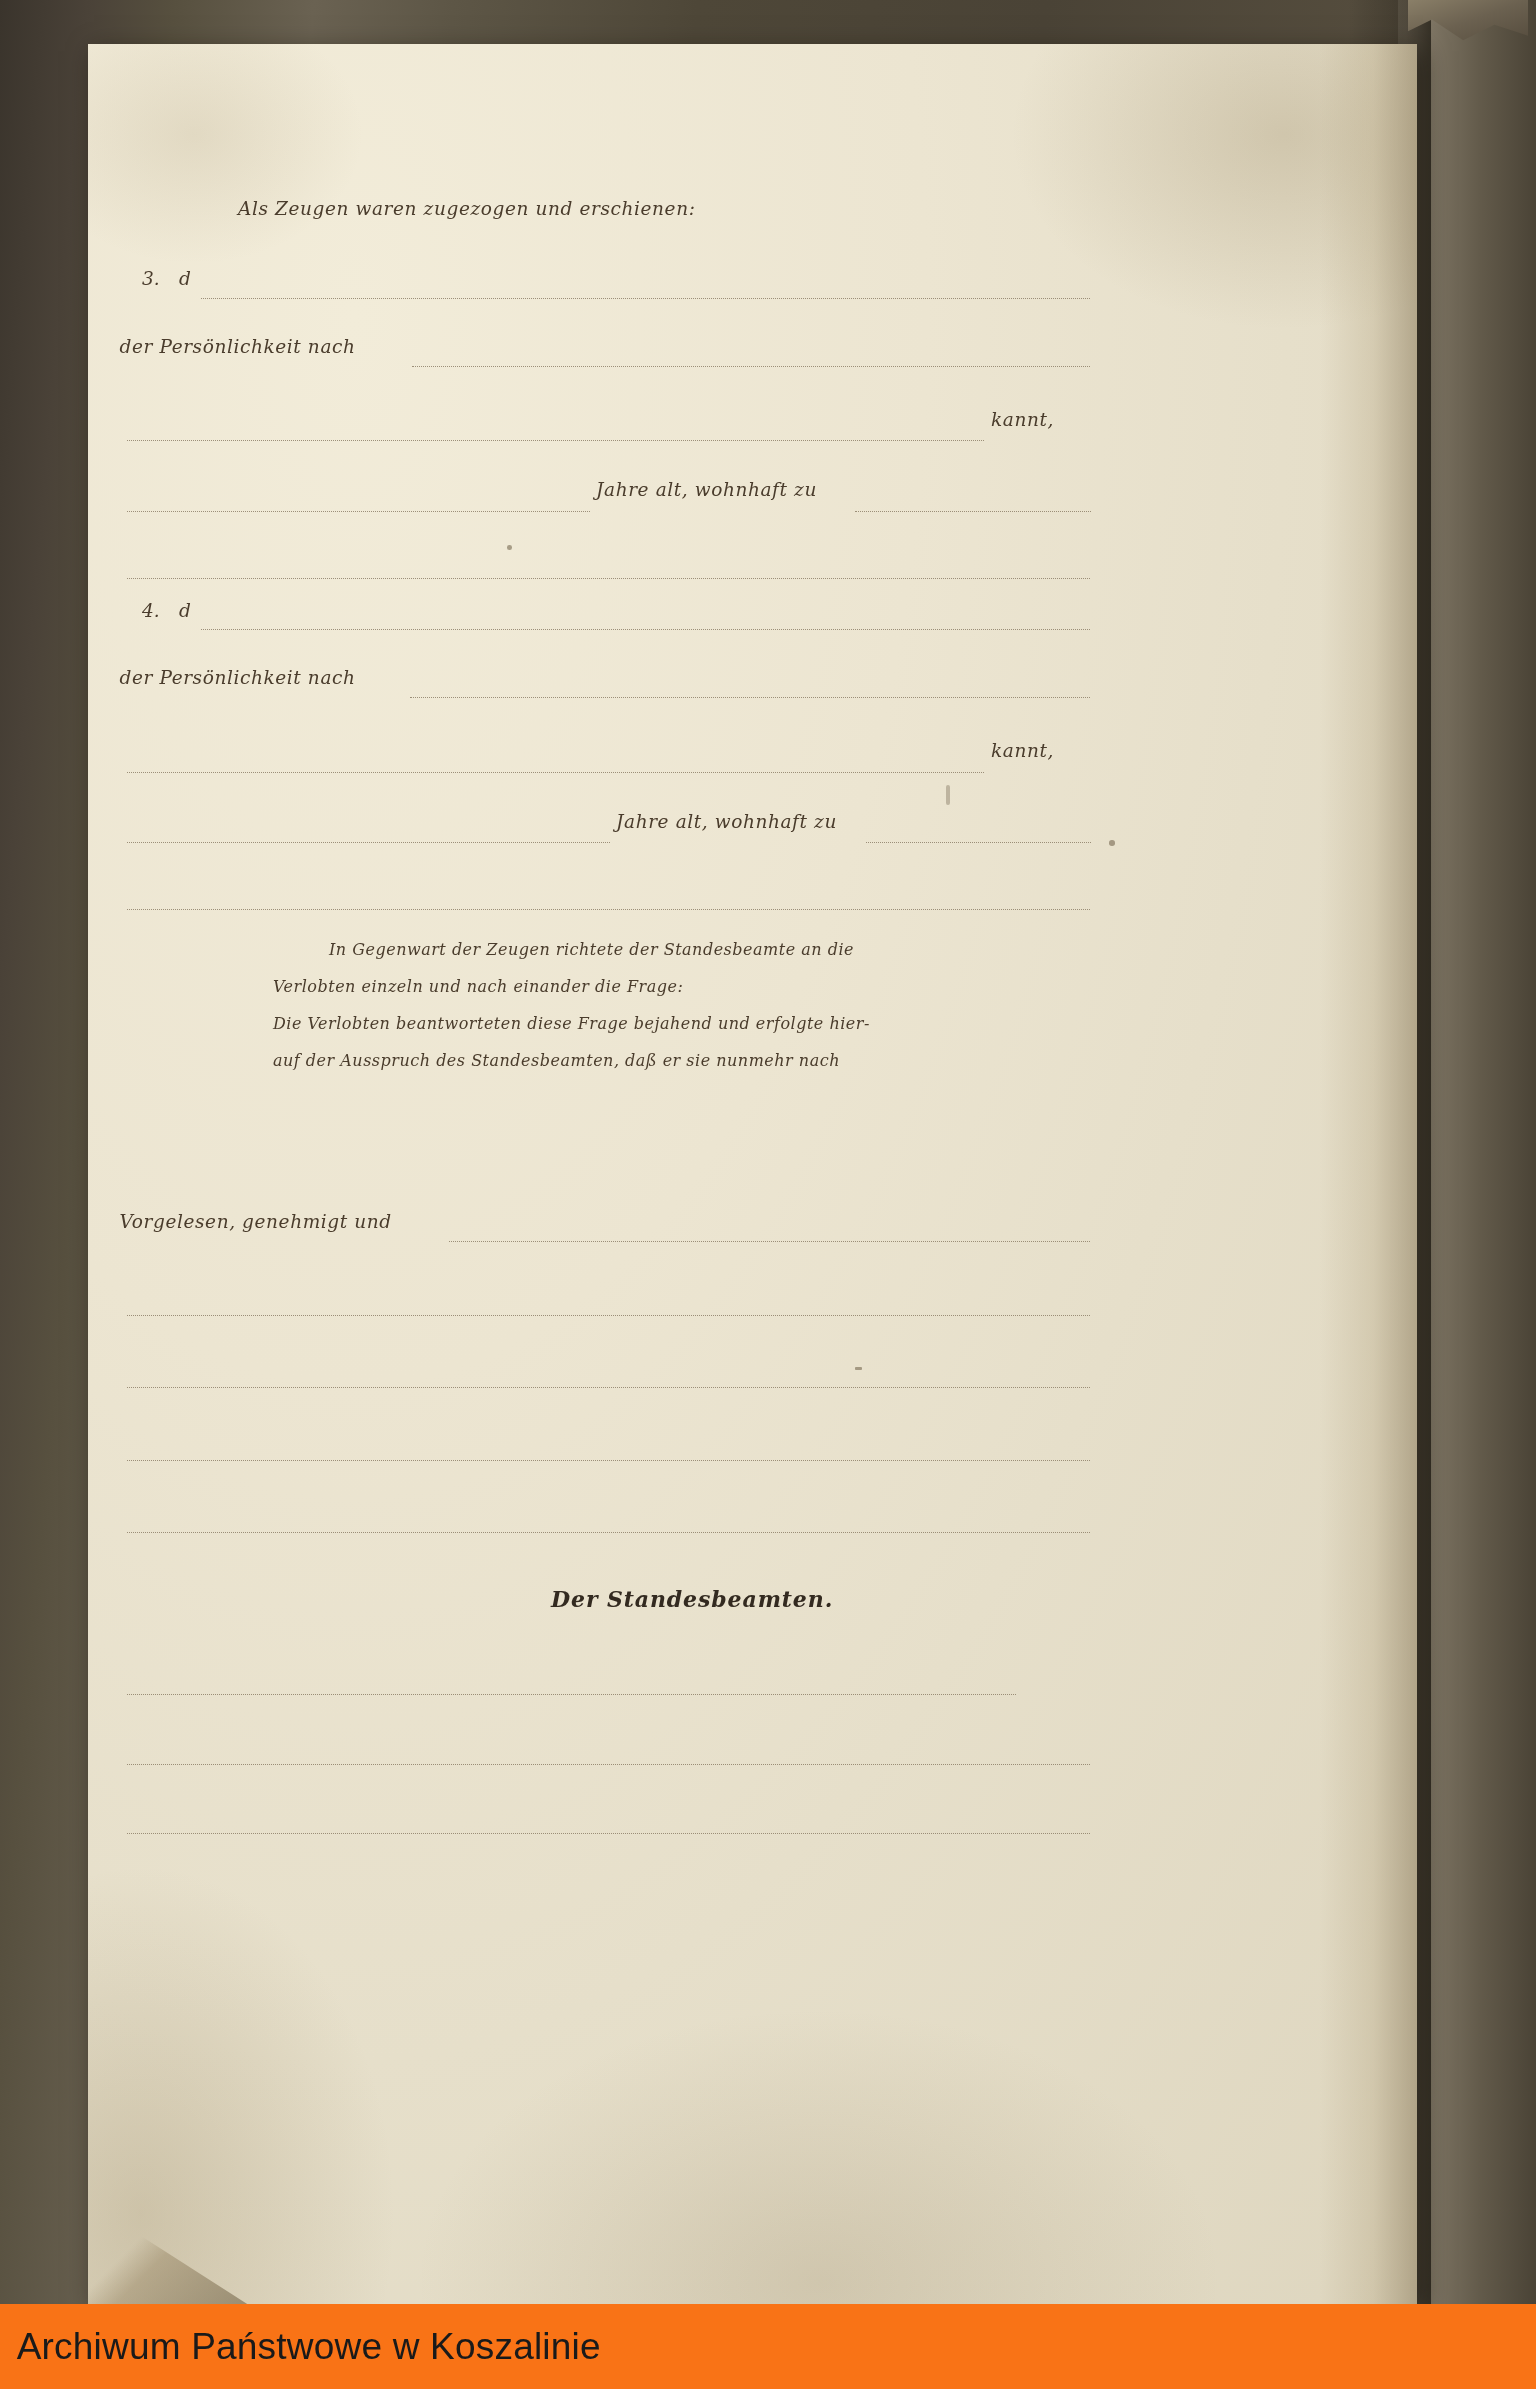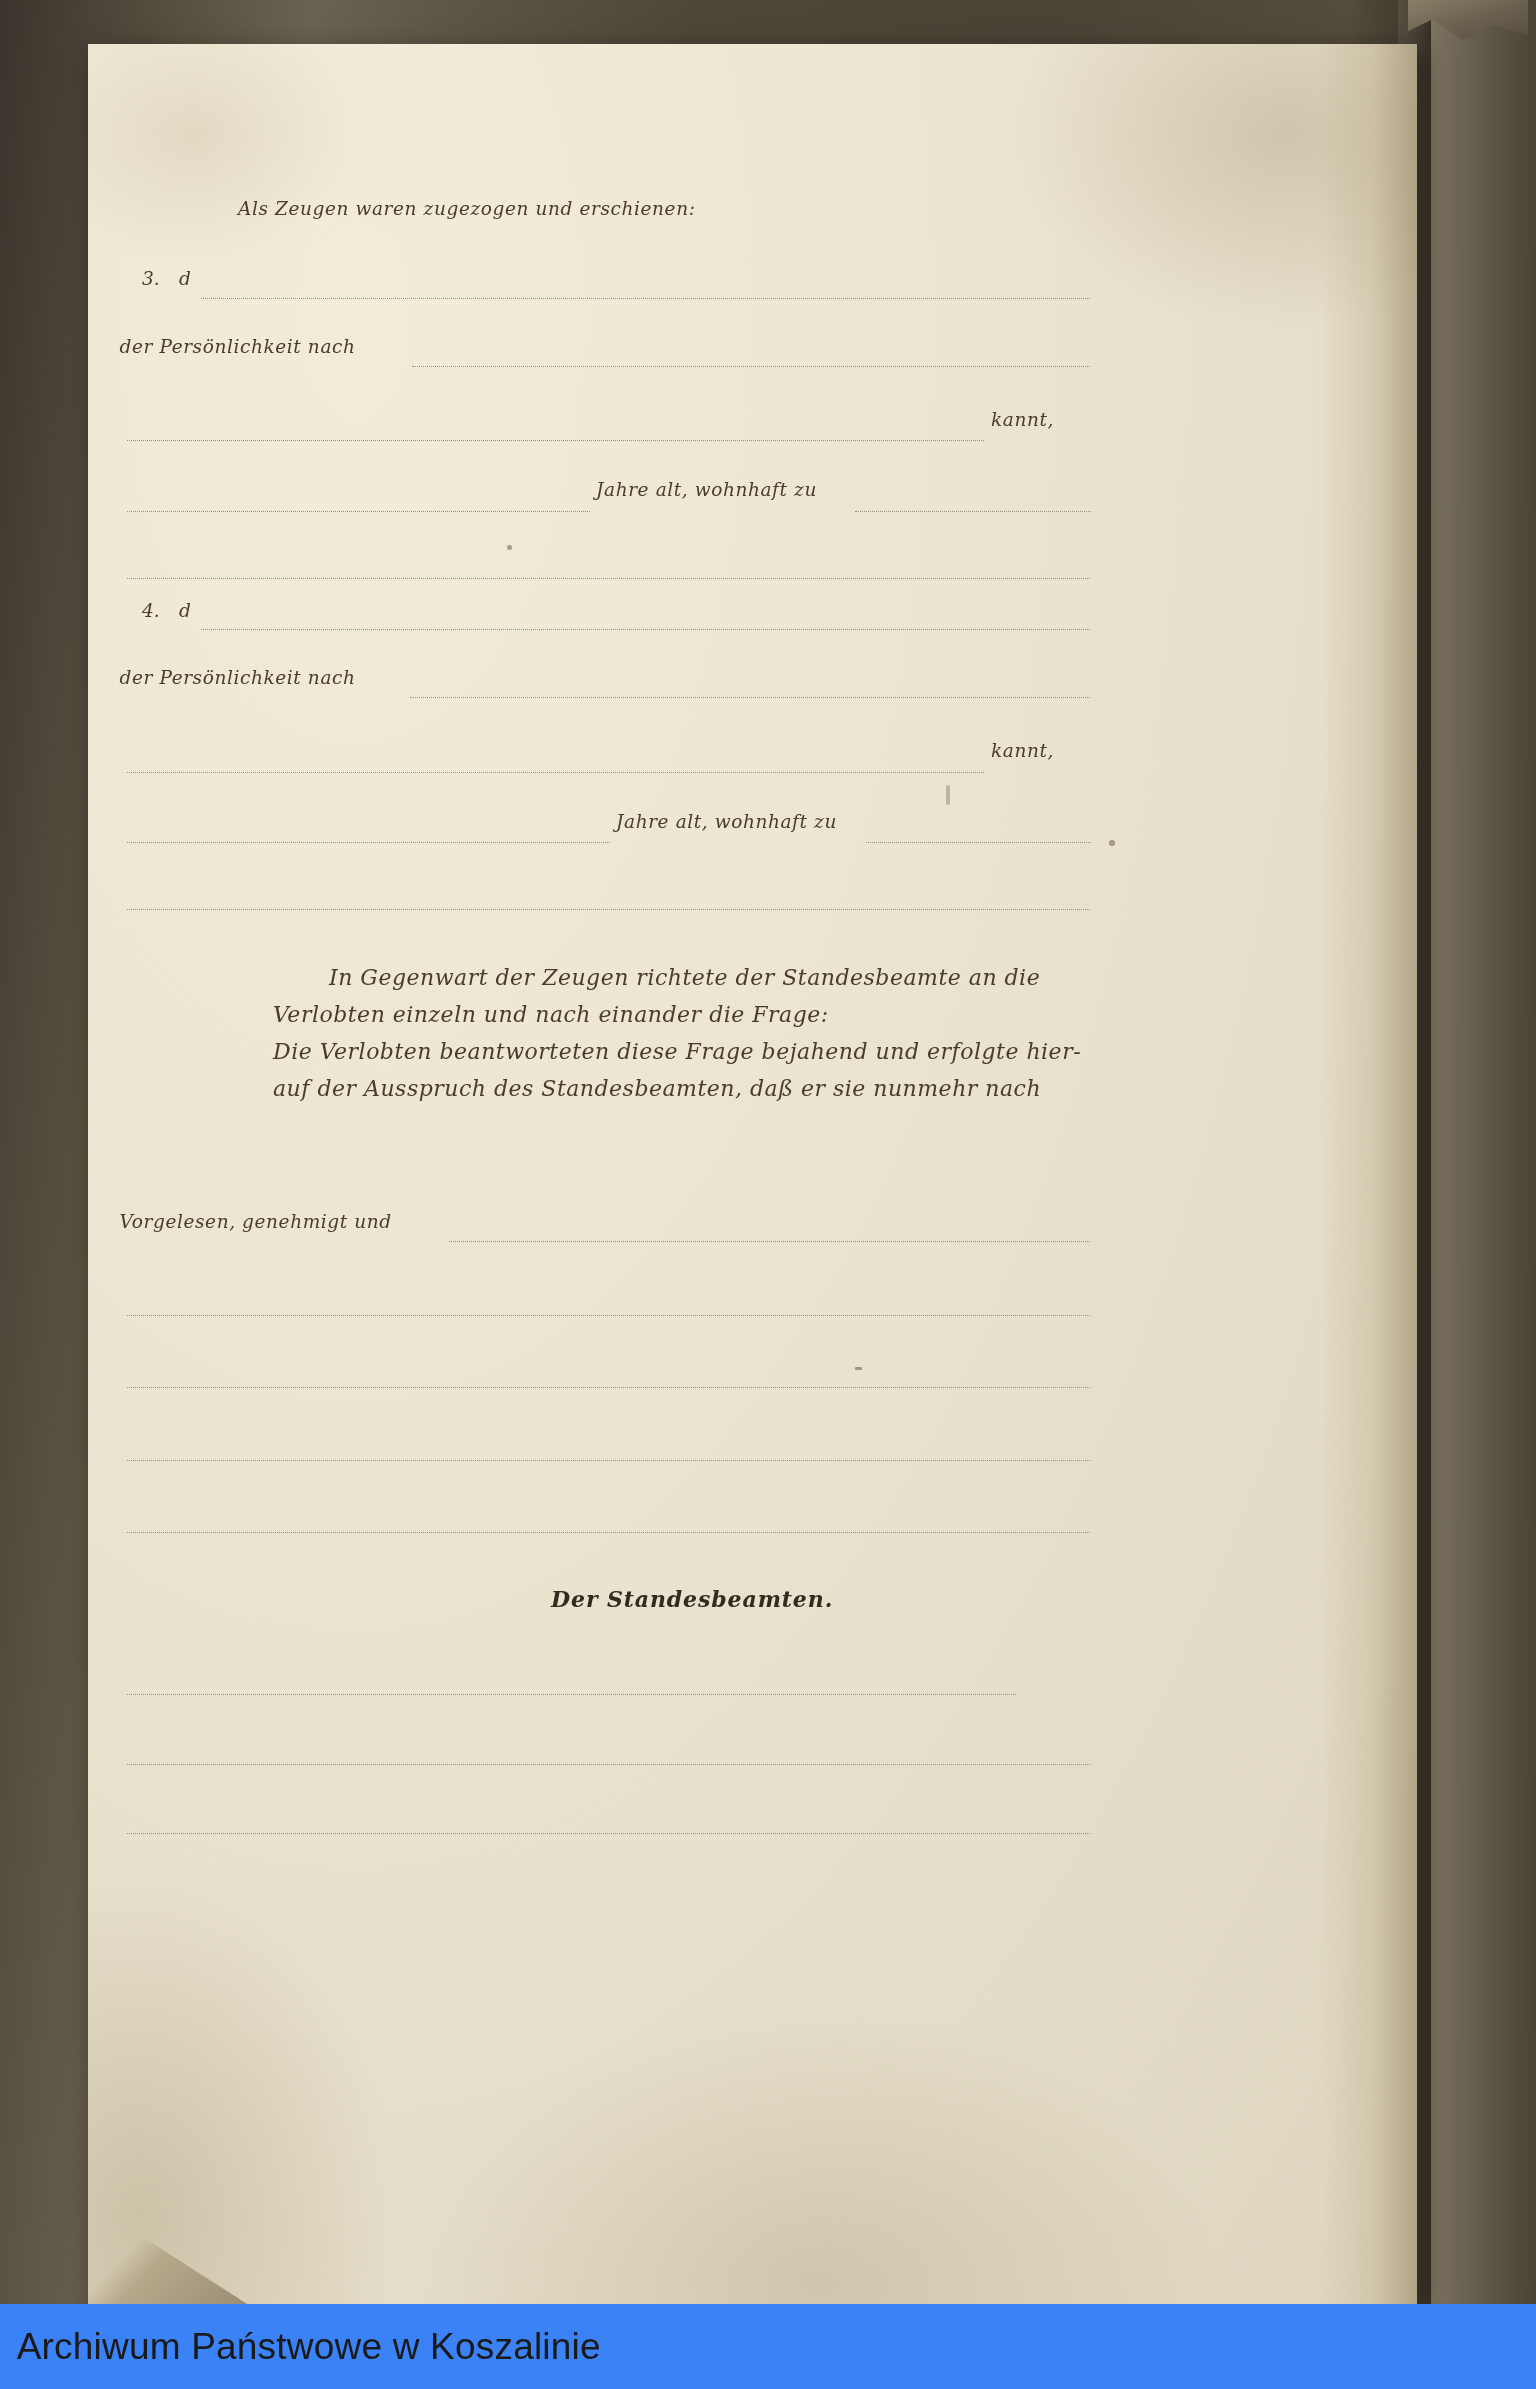--- a/index.html
+++ b/index.html
@@ -100,40 +100,39 @@
   }
   
   .dots {
     position: absolute;
     height: 1.9px;
     border-bottom: 1.9px dotted #8e8069;
     opacity: 0.85;
   }
   .body-par {
     position: absolute;
-    font-size: 22px;
+    font-size: 16px;
     line-height: 37px;
     color: #4a3c2c;
     letter-spacing: 0.5px;
     text-align: justify;
-    margin-top: 28px;
   }
   .heading {
     position: absolute;
     font-size: 22px;
     font-weight: bold;
     letter-spacing: 0.9px;
     color: #332a20;
   }
 
   
   #watermark {
     position: absolute;
     left: 0; bottom: 0; width: 1536px; height: 85px;
-    background: #3b82f6;
+    background: #f97316;
     display: flex;
     align-items: center;
   }
   #watermark span {
     font-family: "Liberation Sans", sans-serif;
     font-size: 37px;
     color: #1a1a1a;
     padding-left: 16.7px;
     letter-spacing: 0.2px;
   }

